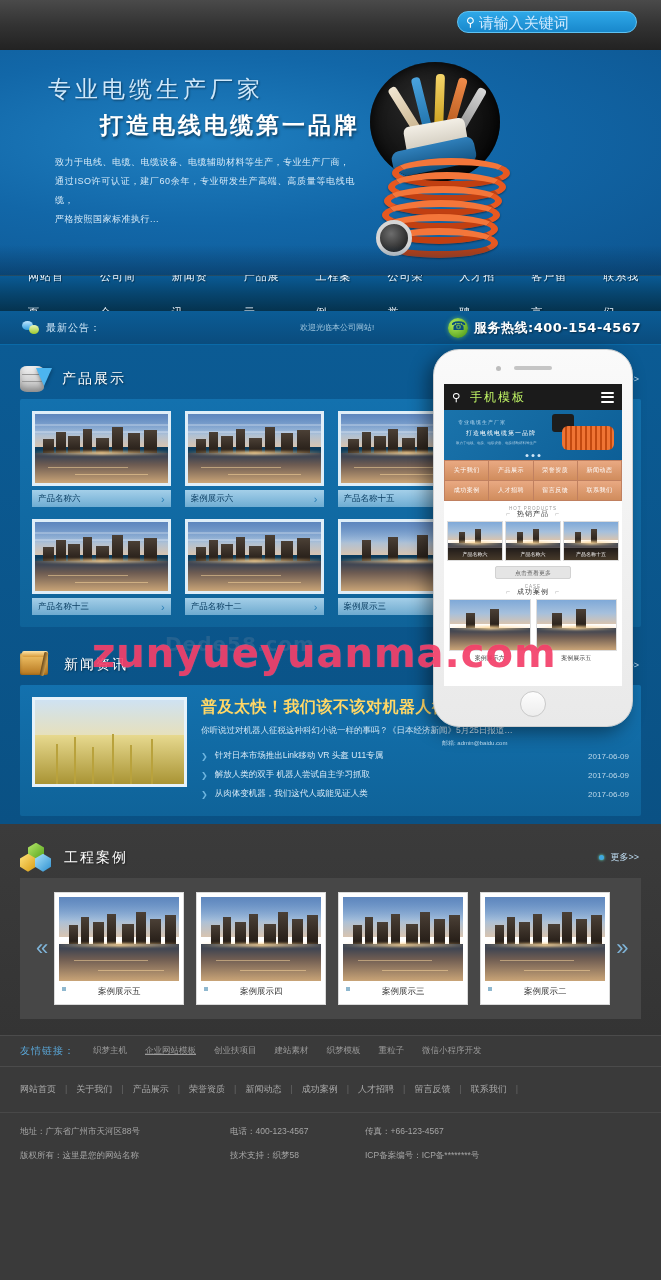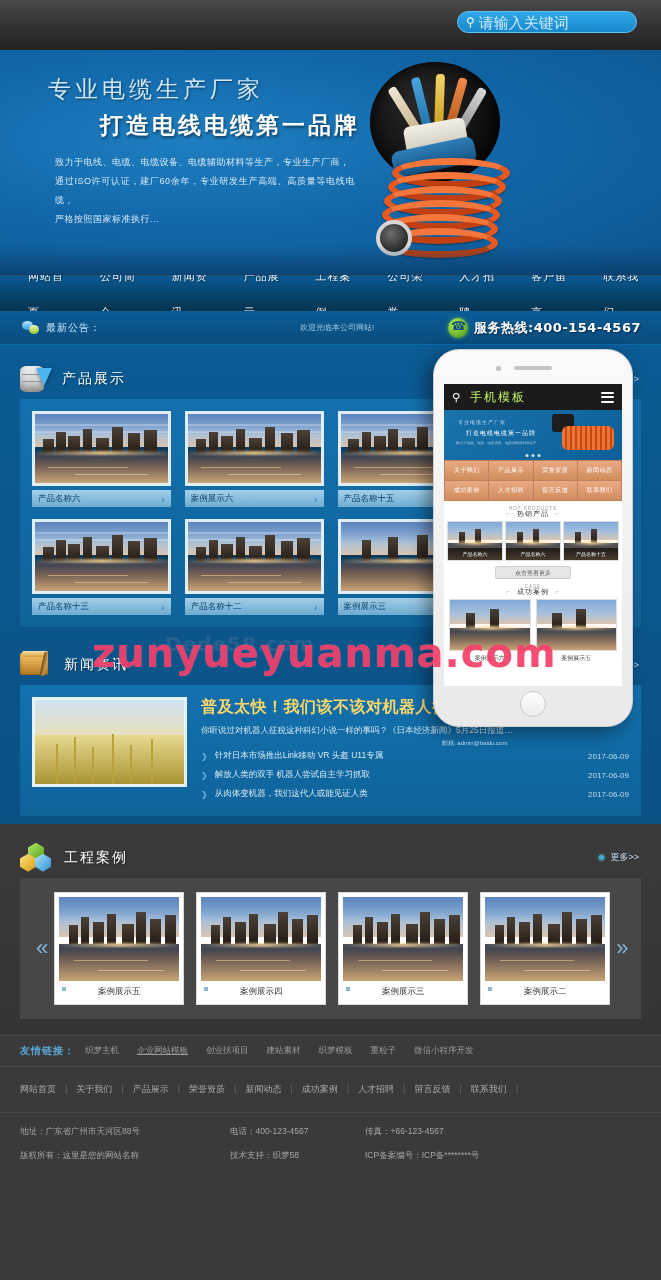--- a/index.html
+++ b/index.html
@@ -244,21 +244,21 @@
   .case-panel { background: #474747; margin: 0 20px; padding: 14px 10px; display: flex; align-items: center; }
   .case-arrow { color: #7fb4d8; font-size: 22px; padding: 0 6px; cursor: pointer; user-select: none; }
   .case-track { display: flex; gap: 12px; flex: 1; justify-content: center; }
   .case-card { width: 130px; background: #fff; padding: 4px 4px 0; border: 1px solid #dadada; }
   .case-img { width: 100%; height: 84px; position: relative; overflow: hidden; }
   .case-label { text-align: center; font-size: 8.5px; color: #333; padding: 5px 0 6px; position: relative; }
   .case-label .sq { position:absolute; left:3px; top:6px; width:4px;height:4px;background:#8fb8cf;}
 
   
   .links { background: #3a3a3a; border-top: 1px solid #4b4b4b; border-bottom: 1px solid #4b4b4b; height: 32px; display: flex; align-items: center; padding-left: 20px; }
-  .links-label { color: #5aa7d8; font-size: 10px; font-weight: bold; letter-spacing: 1px; margin-right: 10px; text-align: right; }
+  .links-label { color: #5aa7d8; font-size: 10px; font-weight: normal; letter-spacing: 1px; margin-right: 18px; text-align: right; }
   .links a { color: #9a9a9a; font-size: 8.5px; margin-right: 18px; text-decoration: none; }
   .links a.u { text-decoration: underline; }
   .footnav { background: #3a3a3a; height: 46px; display: flex; align-items: center; padding-left: 20px; border-bottom: 1px solid #484848; }
   .footnav span { color: #aaa; font-size: 9px; }
   .footnav .sep { color: #666; margin: 0 9px; }
   .footinfo { background: #3a3a3a; padding: 13px 20px 0; }
   .fi-row { display: flex; font-size: 8.5px; color: #a5a5a5; margin-bottom: 12px; }
   .fi-row div:nth-child(1){ width: 210px; }
   .fi-row div:nth-child(2){ width: 135px; }
 

